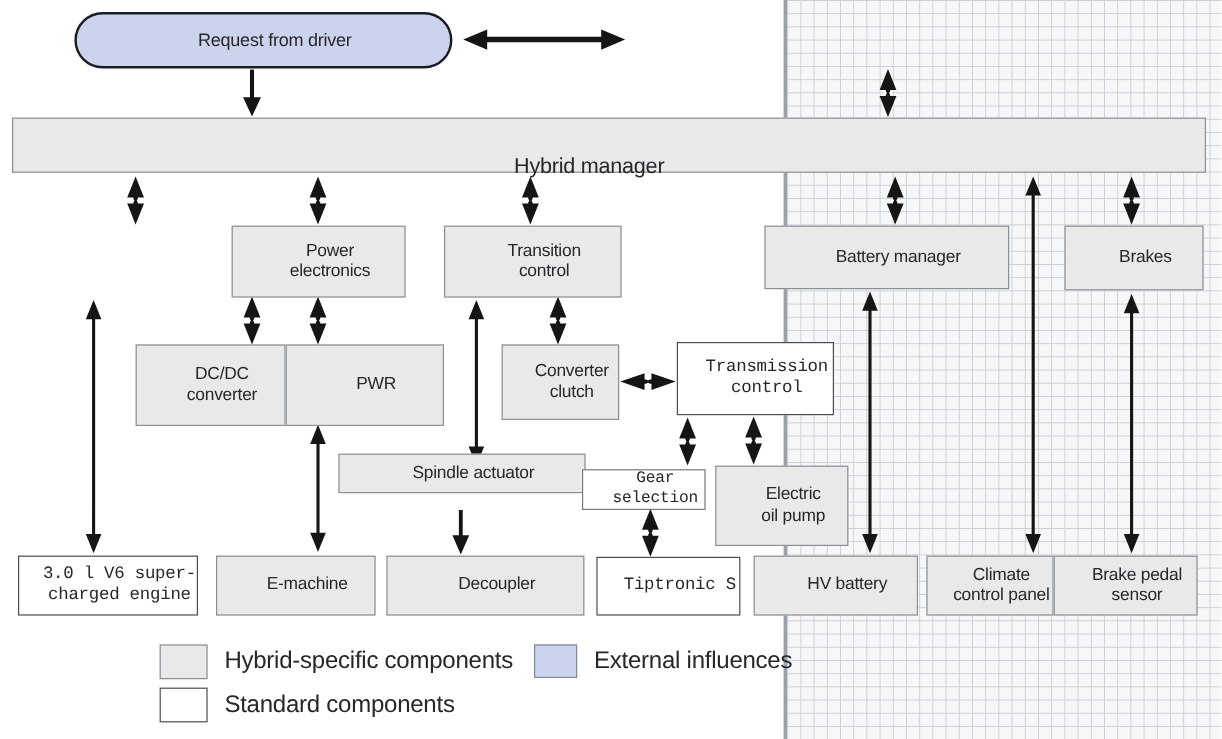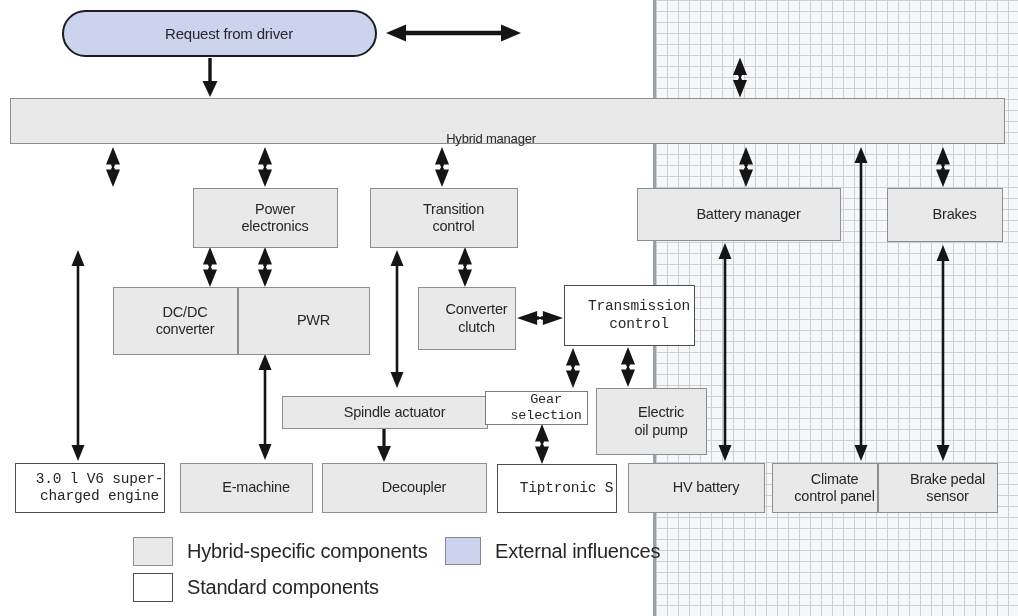--- a/index.html
+++ b/index.html
@@ -25,21 +25,21 @@
   .node-label { white-space:pre-line; font-size:14.5px; line-height:1.18; letter-spacing:-0.2px;padding-left:19px; }
   .node-label.small { font-size:13.5px; }
   .hybrid   { background:#e9e9e9; border:1.5px solid #8a8f94; }
   .standard { background:#ffffff; border:1.5px solid #4d4d4d;font-family:Liberation Mono, monospace; }
   .thin     { border-width:1.2px; border-color:#777c80; }
   .pill {
     background:#ccd3ed; border:2px solid #1c1c26; border-radius:24px;
   }
   .pill .node-label { font-size:15px; }
   .bar { background:#e9e9e9; border:1.5px solid #8a8f94; }
-  .bar .node-label { position:relative; left:-26px; font-size:13px;margin-top:35px; }
+  .bar .node-label { position:relative; left:-26px; font-size:18px;margin-top:35px; }
   .legend-item { position:absolute; z-index:3; display:flex; align-items:center; gap:14px; }
   .swatch { box-sizing:border-box; width:40px; height:29px; }
   .swatch-gray  { background:#e9e9e9; border:1.5px solid #8a8f94; }
   .swatch-white { background:#ffffff; border:1.5px solid #4d4d4d; }
   .swatch-blue  { background:#ccd3ed; border:1.5px solid #82879c; width:36px; height:28px; }
   .legend-label { font-size:20px; color:#26262b; letter-spacing:-0.2px; }
 </style>
 </head>
 <body>
 
@@ -178,21 +178,21 @@
   </div>
   <div class="node hybrid" style="left:418px;top:287px;width:98px;height:63px">
     <span class="node-label">Converter
 clutch</span>
   </div>
   <div class="node standard" style="left:564px;top:285px;width:131px;height:61px">
     <span class="node-label">Transmission
 control</span>
   </div>
 
-  <div class="node hybrid" style="left:282px;top:396px;width:206px;height:33px">
+  <div class="node hybrid" style="left:282px;top:378px;width:206px;height:33px">
     <span class="node-label">Spindle actuator</span>
   </div>
   <div class="node standard thin" style="left:485px;top:391px;width:103px;height:34px">
     <span class="node-label small">Gear selection</span>
   </div>
   <div class="node hybrid" style="left:596px;top:388px;width:111px;height:67px">
     <span class="node-label">Electric
 oil pump</span>
   </div>
 

